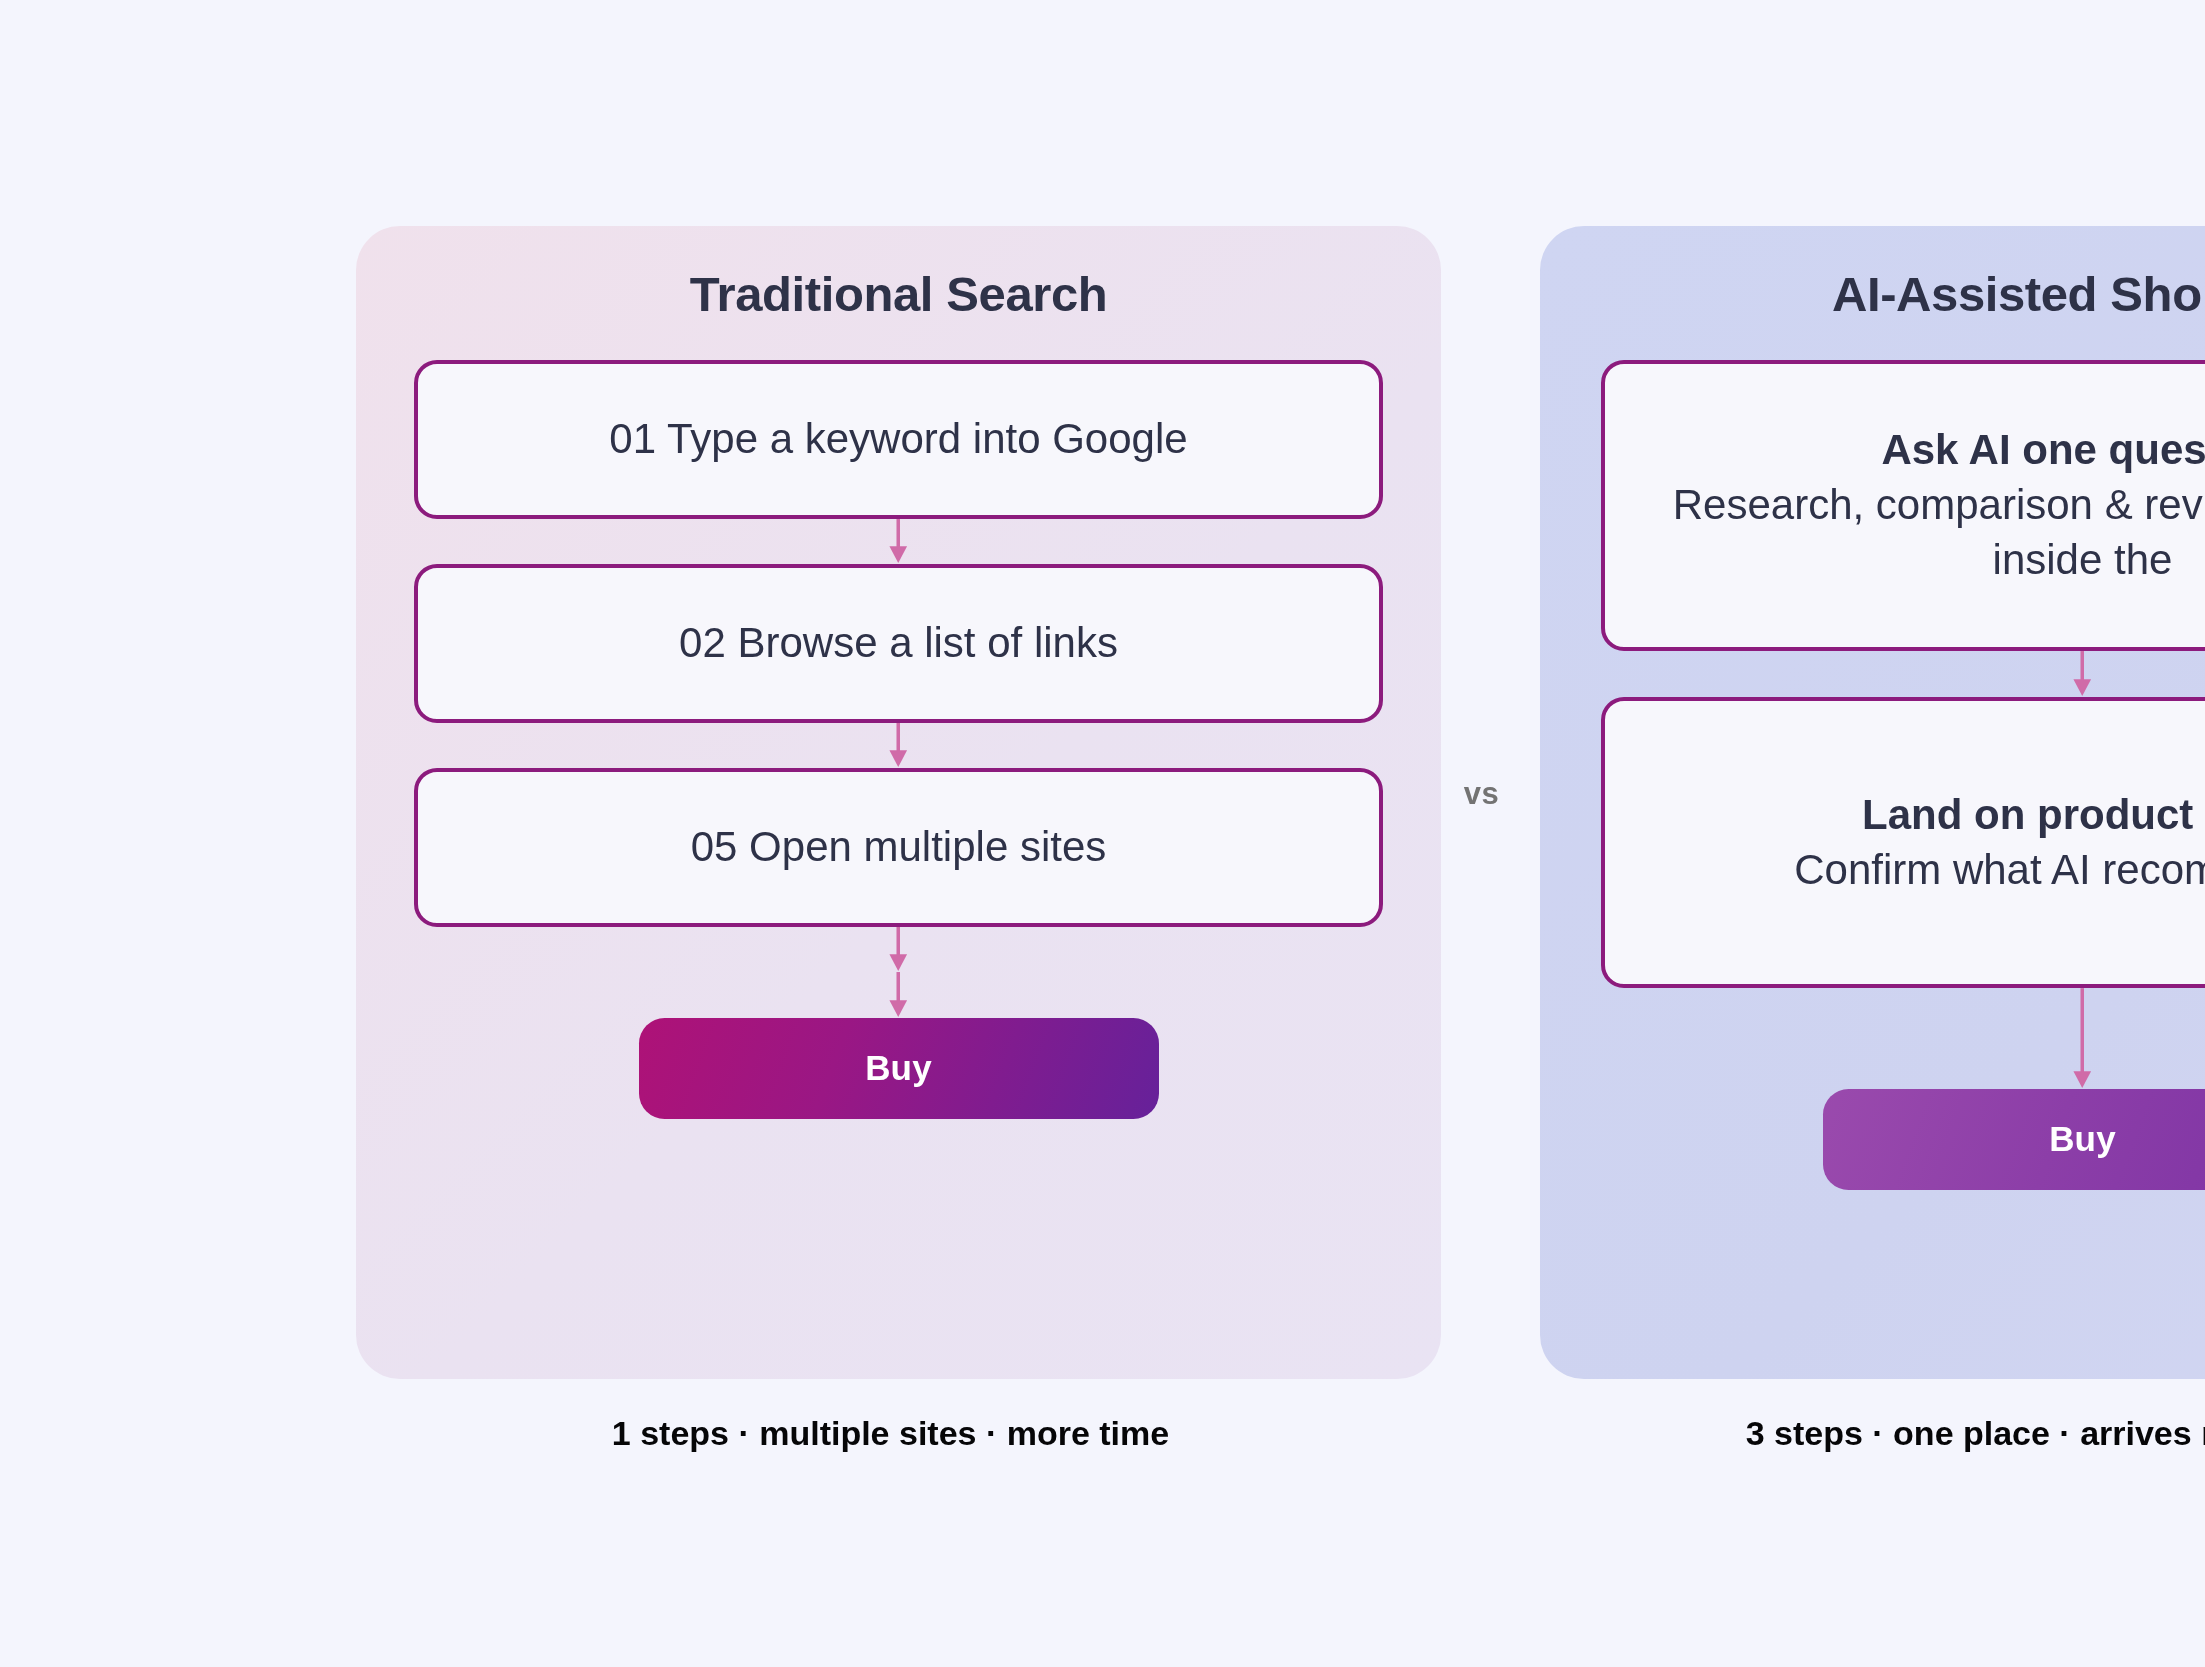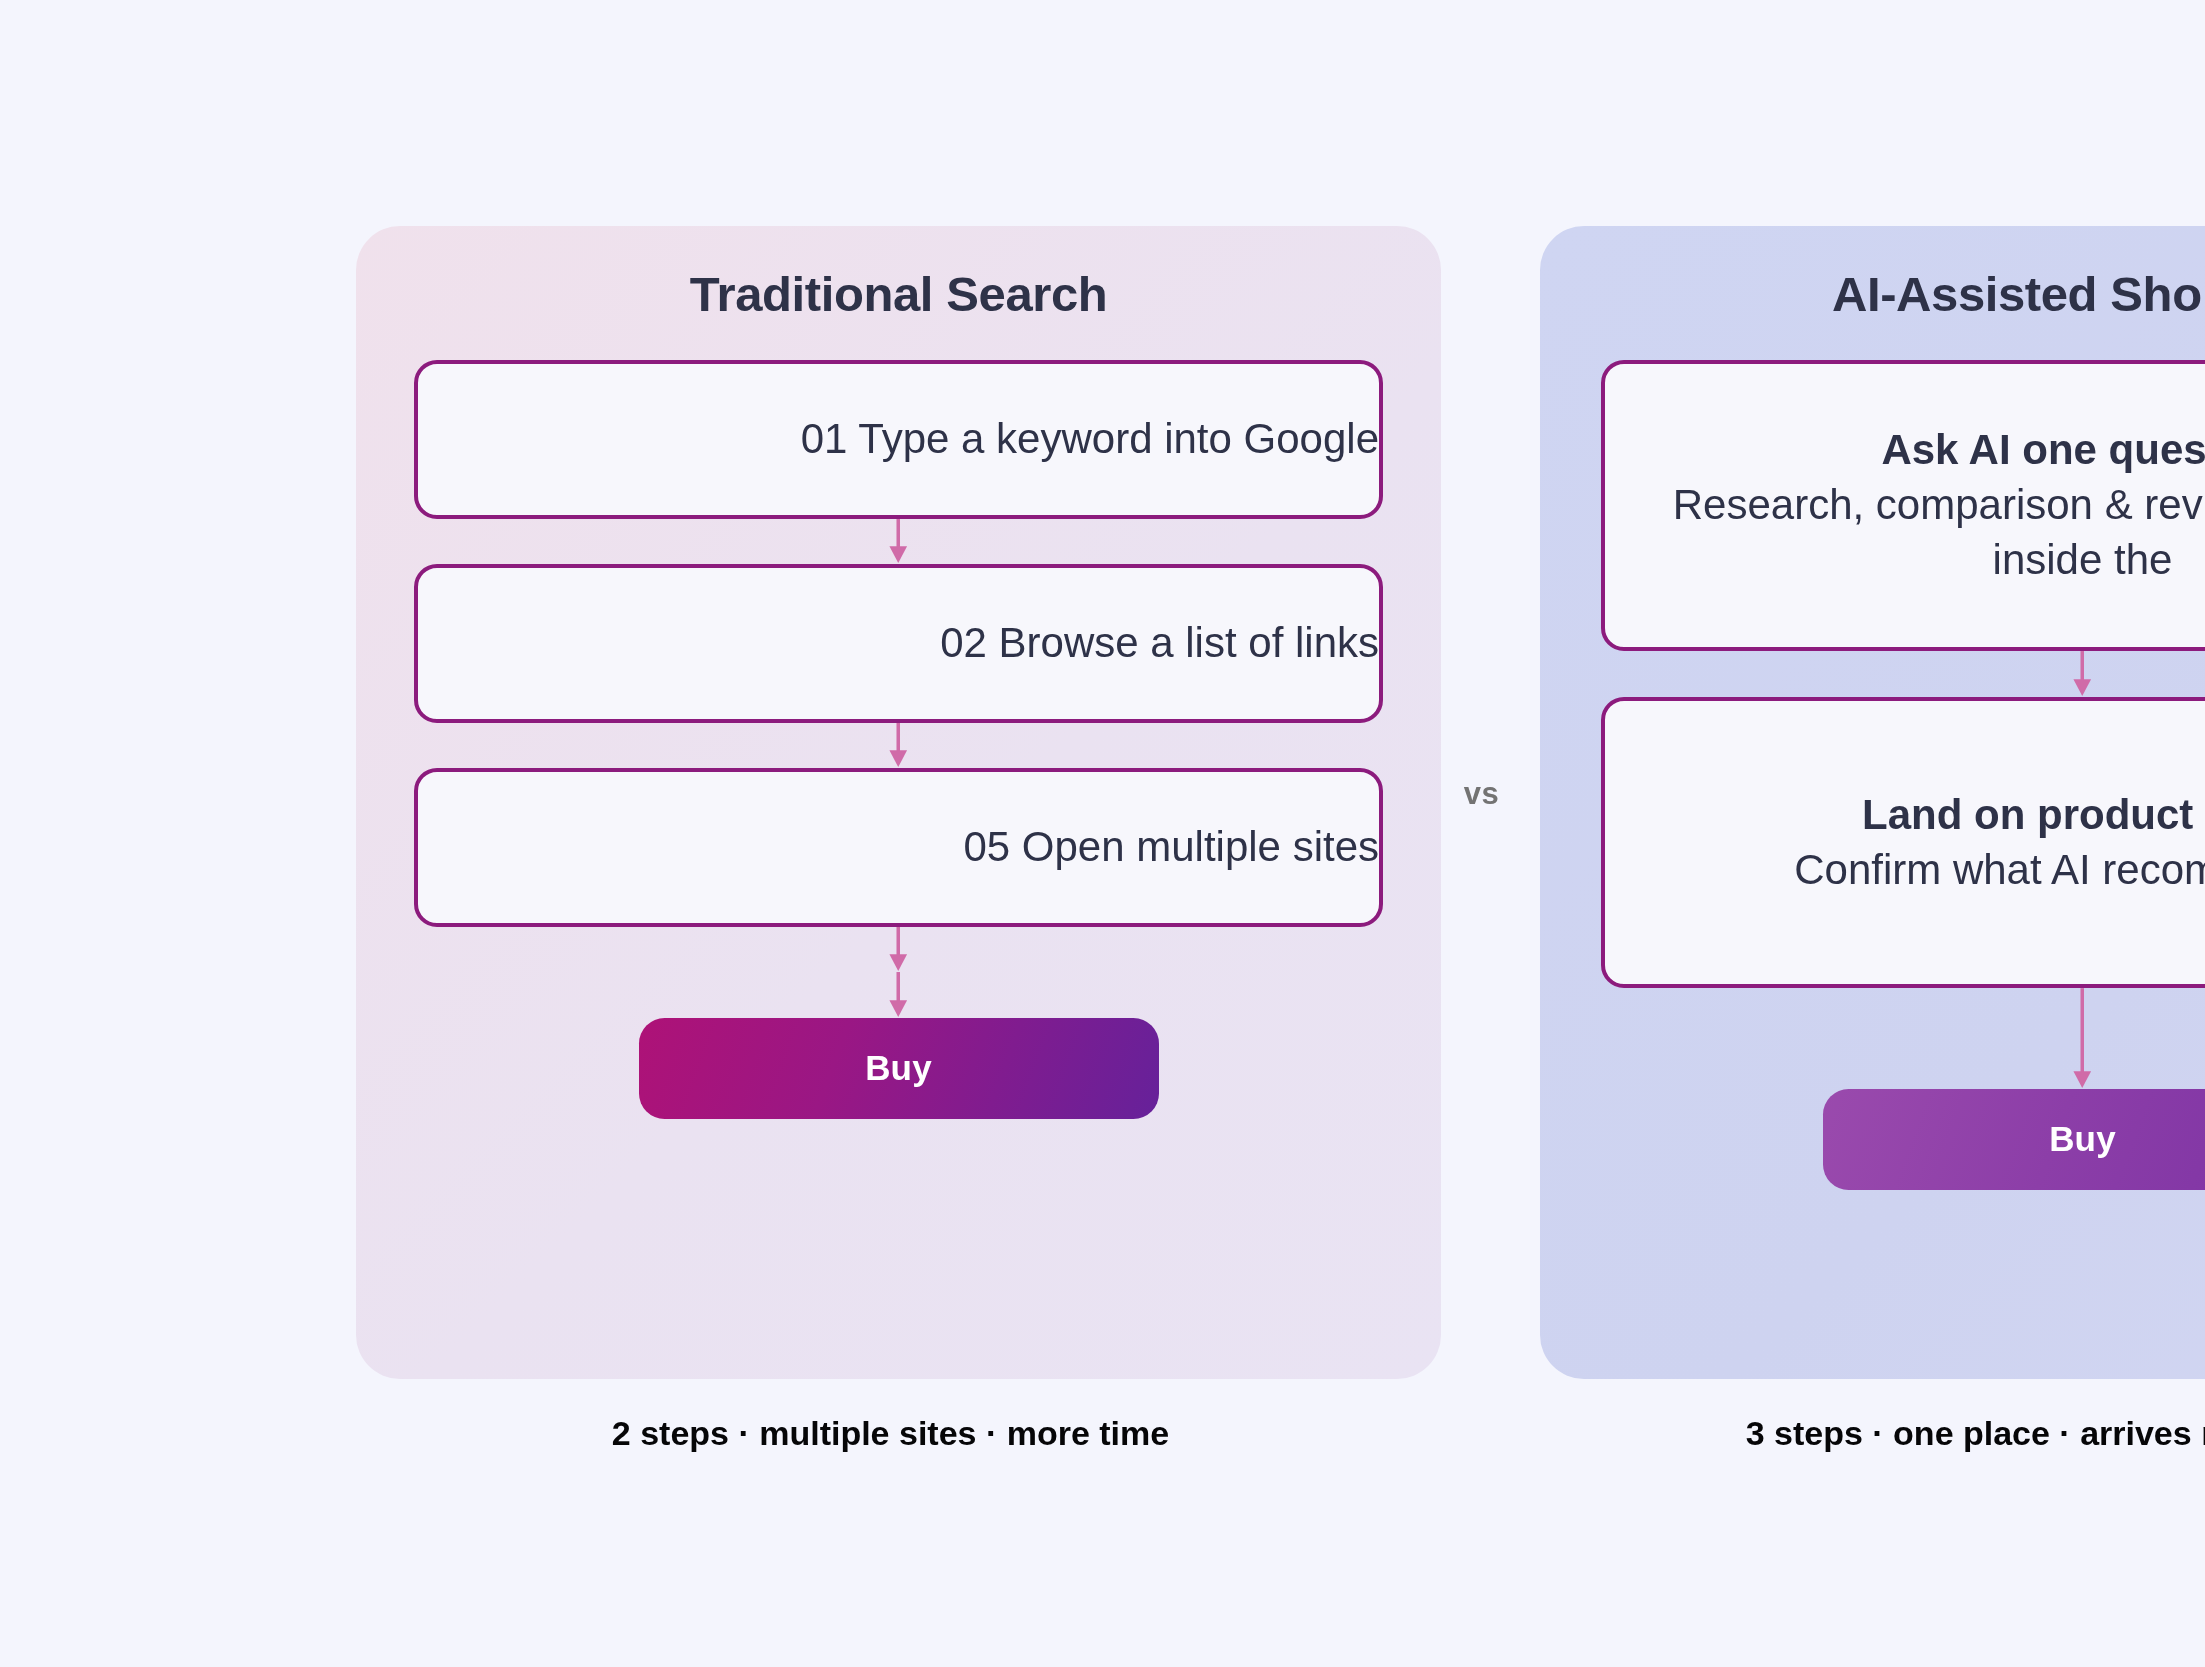--- a/index.html
+++ b/index.html
@@ -72,21 +72,21 @@
   }
 
   .step-box {
     width: 969px;
     box-sizing: border-box;
     border: 4px solid #8C1B7D;
     border-radius: 23px;
     background: #F7F7FC;
     display: flex;
     align-items: center;
-    justify-content: flex-end;
+    justify-content: center;
     text-align: center;
   }
 
   .step-box--left {
     height: 159px;
   }
 
   .step-label {
     font-size: 42px;
     color: #2E3248;
@@ -269,19 +269,19 @@
             <polygon points="30,226 10,188 50,188" fill="#D06BA8"></polygon>
           </svg>
         </div>
 
         <button class="buy-btn buy-btn--right">Buy</button>
       </div>
     </div>
 
     <div class="vs-badge">vs</div>
 
-    <div class="caption caption--left">2 steps · multiple sites · more time</div>
+    <div class="caption caption--left">1 steps · multiple sites · more time</div>
 
     <div class="caption caption--right">3 steps · one place · arrives ready to buy</div>
 
   </div>
 </div>
 
 
 </body></html>

